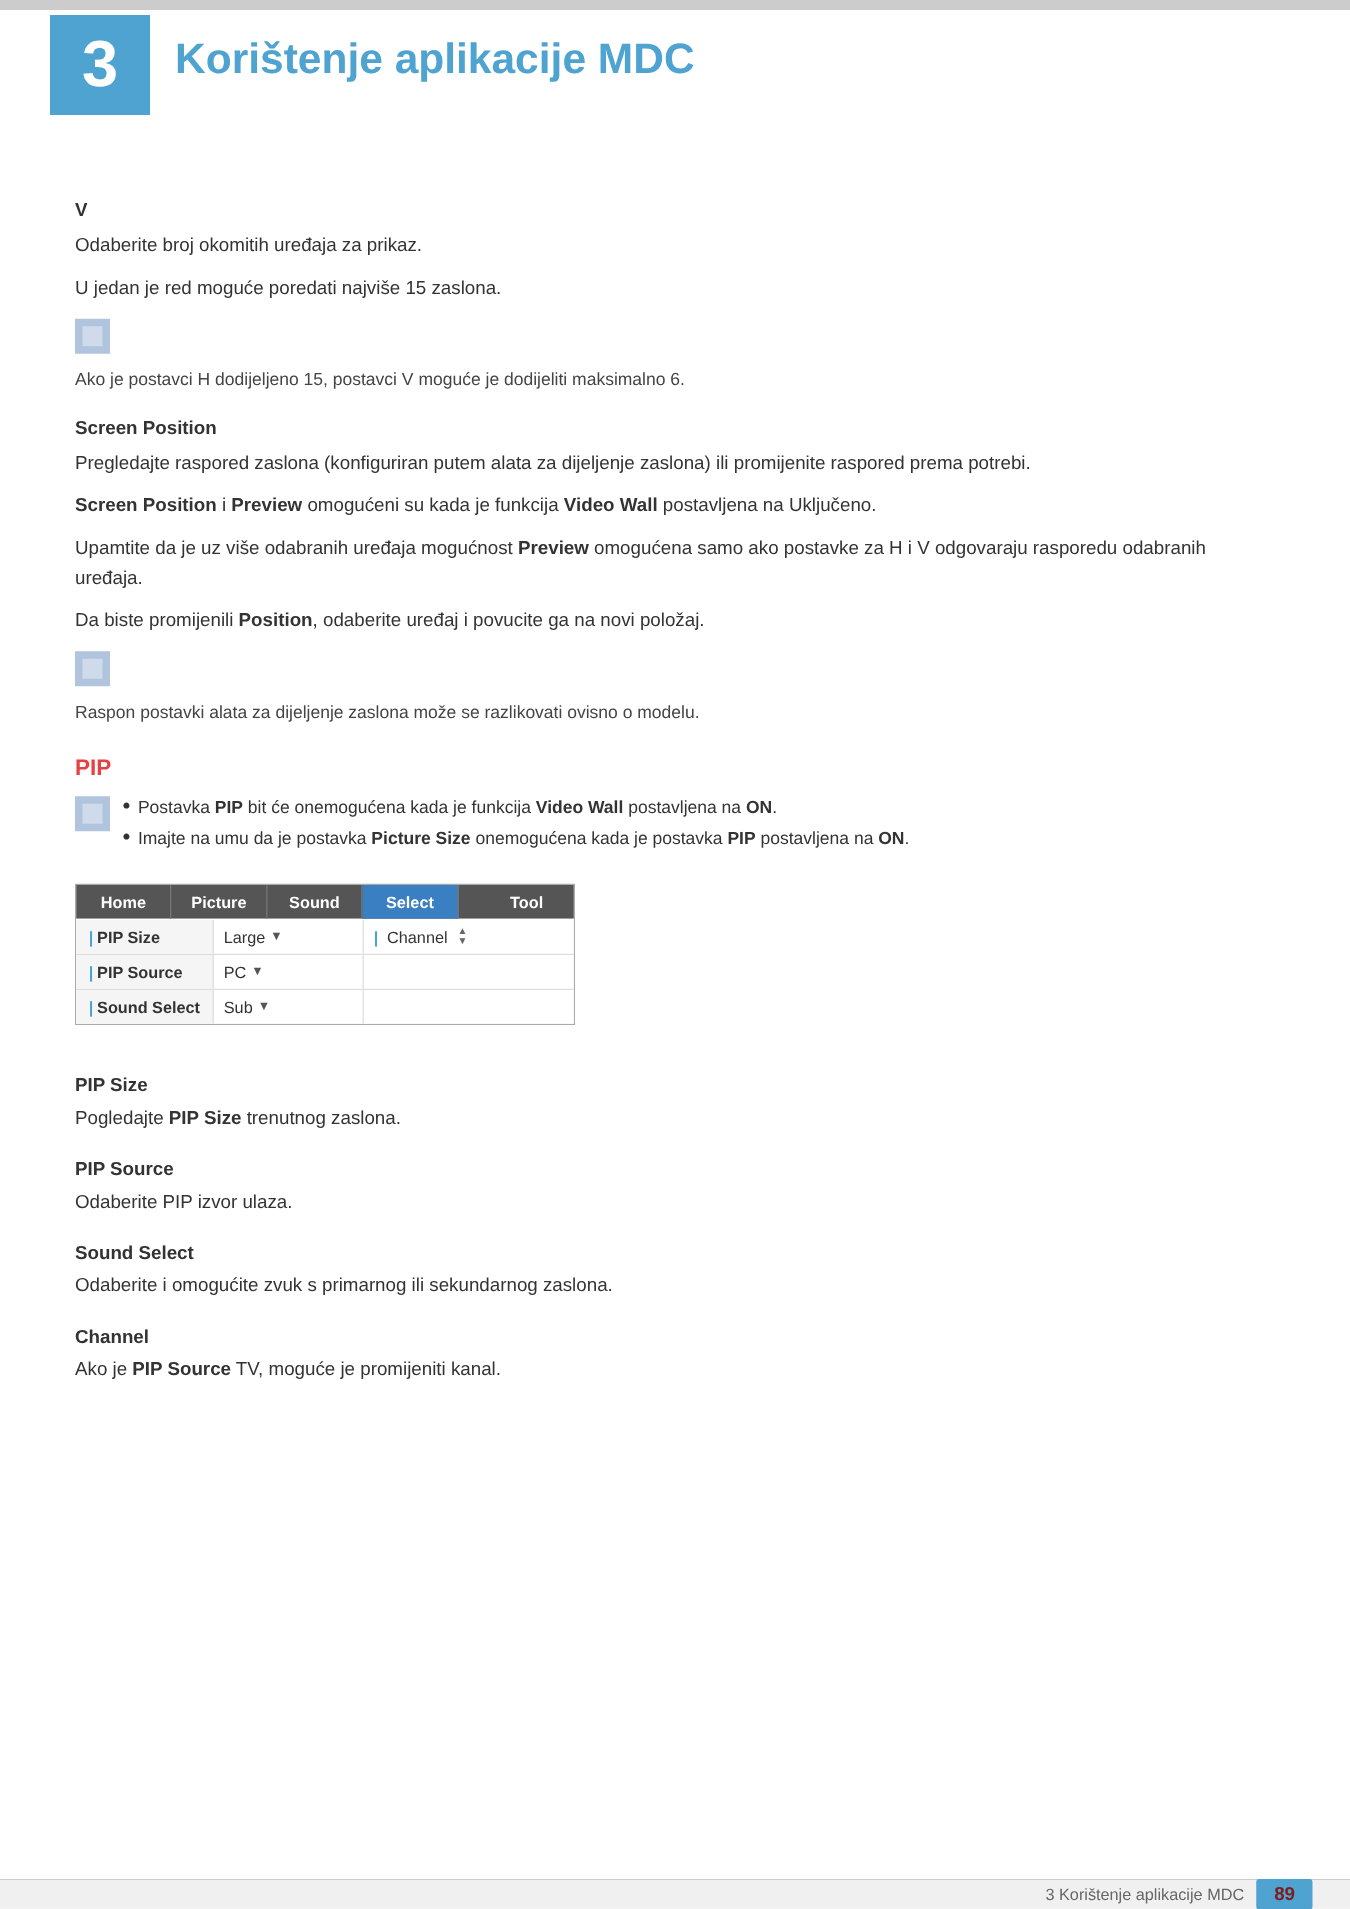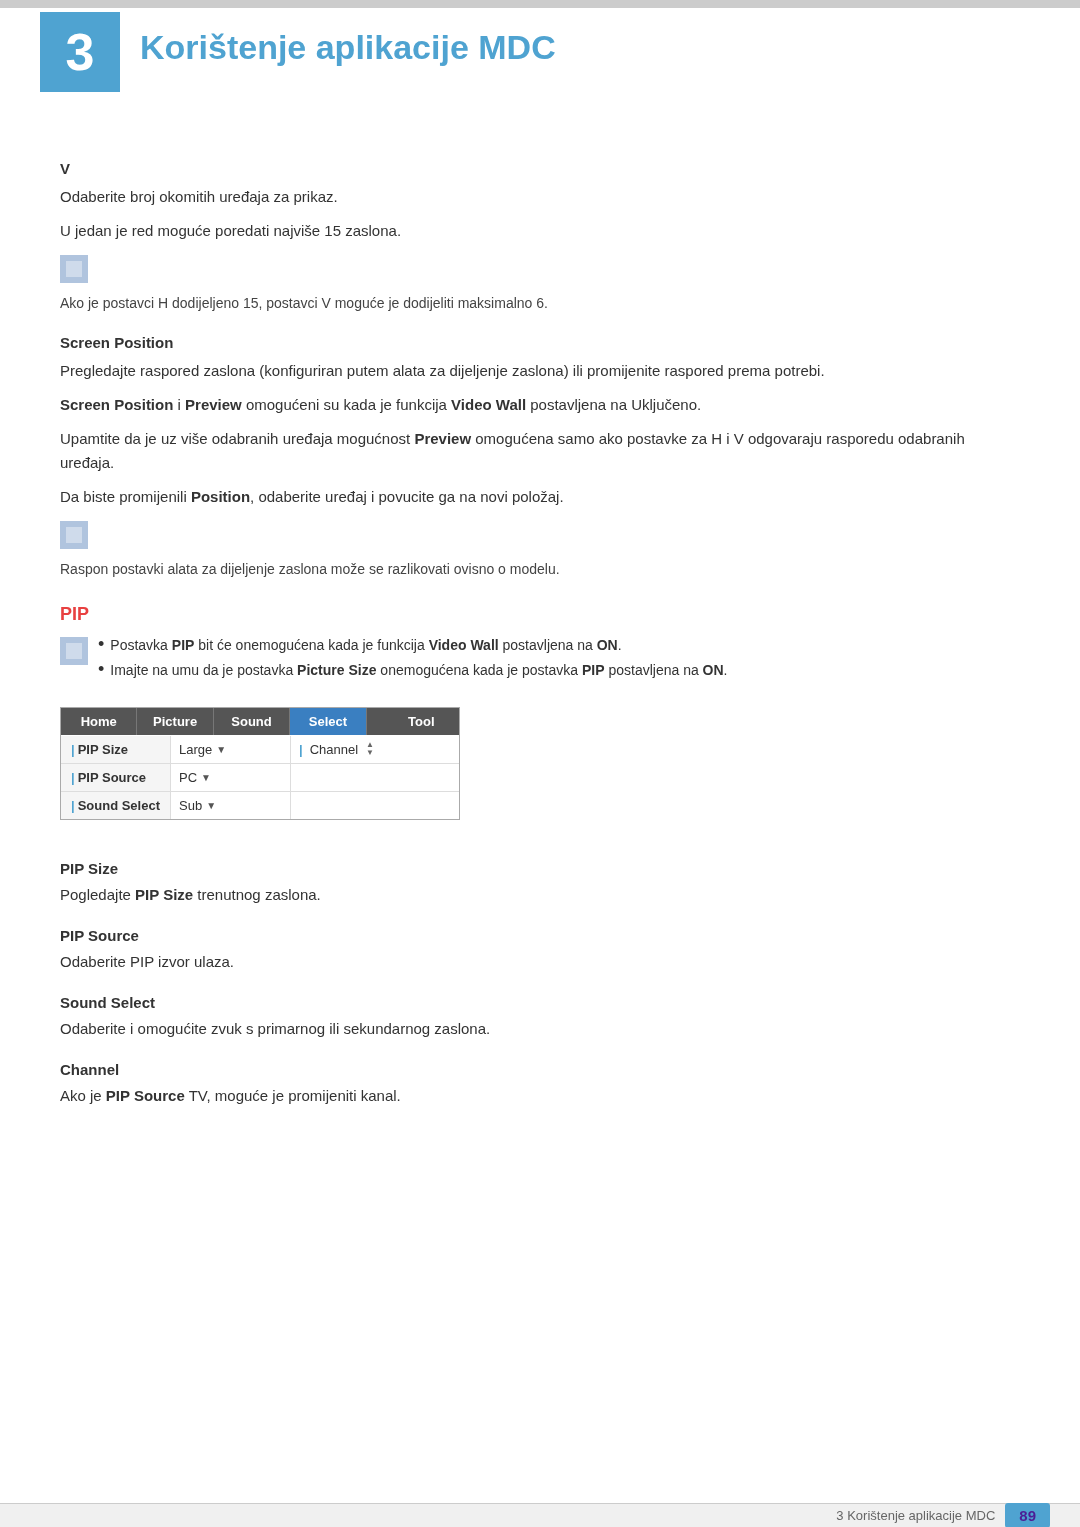--- a/index.html
+++ b/index.html
@@ -234,21 +234,21 @@
     }
 
     .footer-text {
       font-size: 13px;
       color: #666;
       margin-right: 10px;
     }
 
     .footer-badge {
       background: #4fa3d1;
-      color: #4c1d95;
+      color: #7f1d1d;
       font-size: 15px;
       font-weight: bold;
       padding: 4px 14px;
       border-radius: 3px;
     }
 
     .note-with-bullets {
       display: flex;
       gap: 10px;
       margin: 10px 0;

